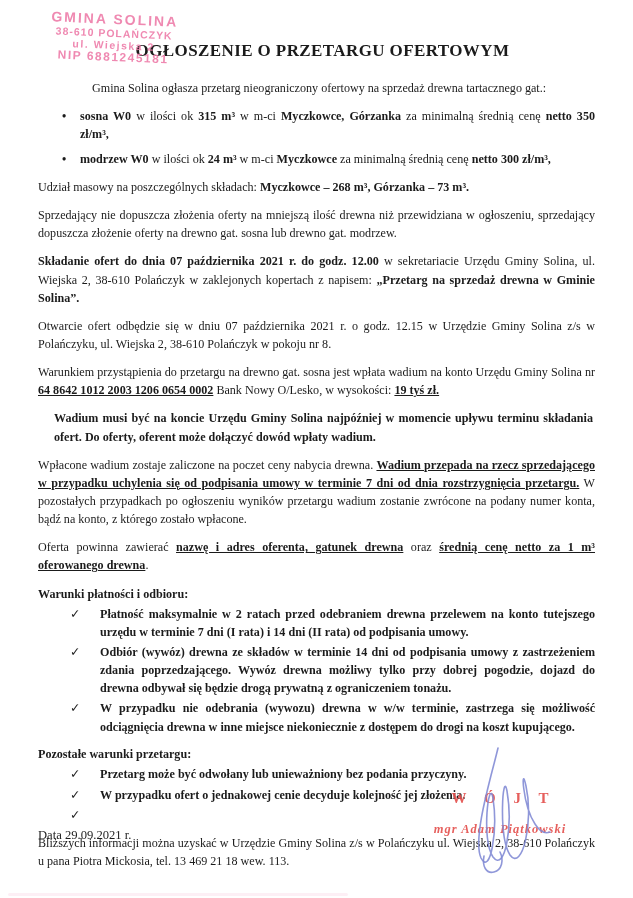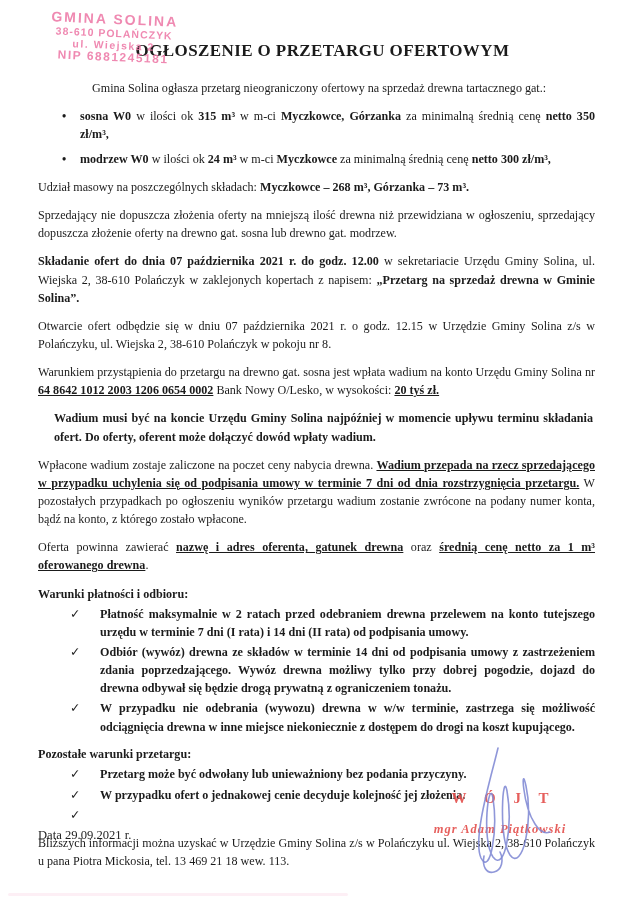--- a/index.html
+++ b/index.html
@@ -123,21 +123,21 @@
   </div>
 
   <p class="para"><span class="sg-r">Udział masowy na poszczególnych składach: </span><span class="sg-b">Myczkowce – 268 m³, Górzanka – 73 m³.</span></p>
 
   <p class="para"><span class="sg-r">Sprzedający nie dopuszcza złożenia oferty na mniejszą ilość drewna niż przewidziana w ogłoszeniu, sprzedający dopuszcza złożenie oferty na drewno gat. sosna lub drewno gat. modrzew.</span></p>
 
   <p class="para"><span class="sg-b">Składanie ofert do dnia 07 października 2021 r. do godz. 12.00</span><span class="sg-r"> w sekretariacie Urzędu Gminy Solina, ul. Wiejska 2, 38-610 Polańczyk w zaklejonych kopertach z napisem: </span><span class="sg-b">„Przetarg na sprzedaż drewna w Gminie Solina”.</span></p>
 
   <p class="para"><span class="sg-r">Otwarcie ofert odbędzie się w dniu 07 października 2021 r. o godz. 12.15 w Urzędzie Gminy Solina z/s w Polańczyku, ul. Wiejska 2, 38-610 Polańczyk w pokoju nr 8.</span></p>
 
-  <p class="para"><span class="sg-r">Warunkiem przystąpienia do przetargu na drewno gat. sosna jest wpłata wadium na konto Urzędu Gminy Solina nr </span><span class="sg-bu">64 8642 1012 2003 1206 0654 0002</span><span class="sg-r"> Bank Nowy O/Lesko, w wysokości: </span><span class="sg-bu">20 tyś zł.</span></p>
+  <p class="para"><span class="sg-r">Warunkiem przystąpienia do przetargu na drewno gat. sosna jest wpłata wadium na konto Urzędu Gminy Solina nr </span><span class="sg-bu">64 8642 1012 2003 1206 0654 0002</span><span class="sg-r"> Bank Nowy O/Lesko, w wysokości: </span><span class="sg-bu">19 tyś zł.</span></p>
 
   <p class="para inset"><span class="sg-b">Wadium musi być na koncie Urzędu Gminy Solina najpóźniej w momencie upływu terminu składania ofert. Do oferty, oferent może dołączyć dowód wpłaty wadium.</span></p>
 
   <p class="para"><span class="sg-r">Wpłacone wadium zostaje zaliczone na poczet ceny nabycia drewna. </span><span class="sg-bu">Wadium przepada na rzecz sprzedającego w przypadku uchylenia się od podpisania umowy w terminie 7 dni od dnia rozstrzygnięcia przetargu.</span><span class="sg-r"> W pozostałych przypadkach po ogłoszeniu wyników przetargu wadium zostanie zwrócone na podany numer konta, bądź na konto, z którego zostało wpłacone.</span></p>
 
   <p class="para"><span class="sg-r">Oferta powinna zawierać </span><span class="sg-bu">nazwę i adres oferenta, gatunek drewna</span><span class="sg-r"> oraz </span><span class="sg-bu">średnią cenę netto za 1 m³ oferowanego drewna</span><span class="sg-r">.</span></p>
 
   <div class="section-h">Warunki płatności i odbioru:</div>
   <div class="checklist">
     <div class="c-item">

